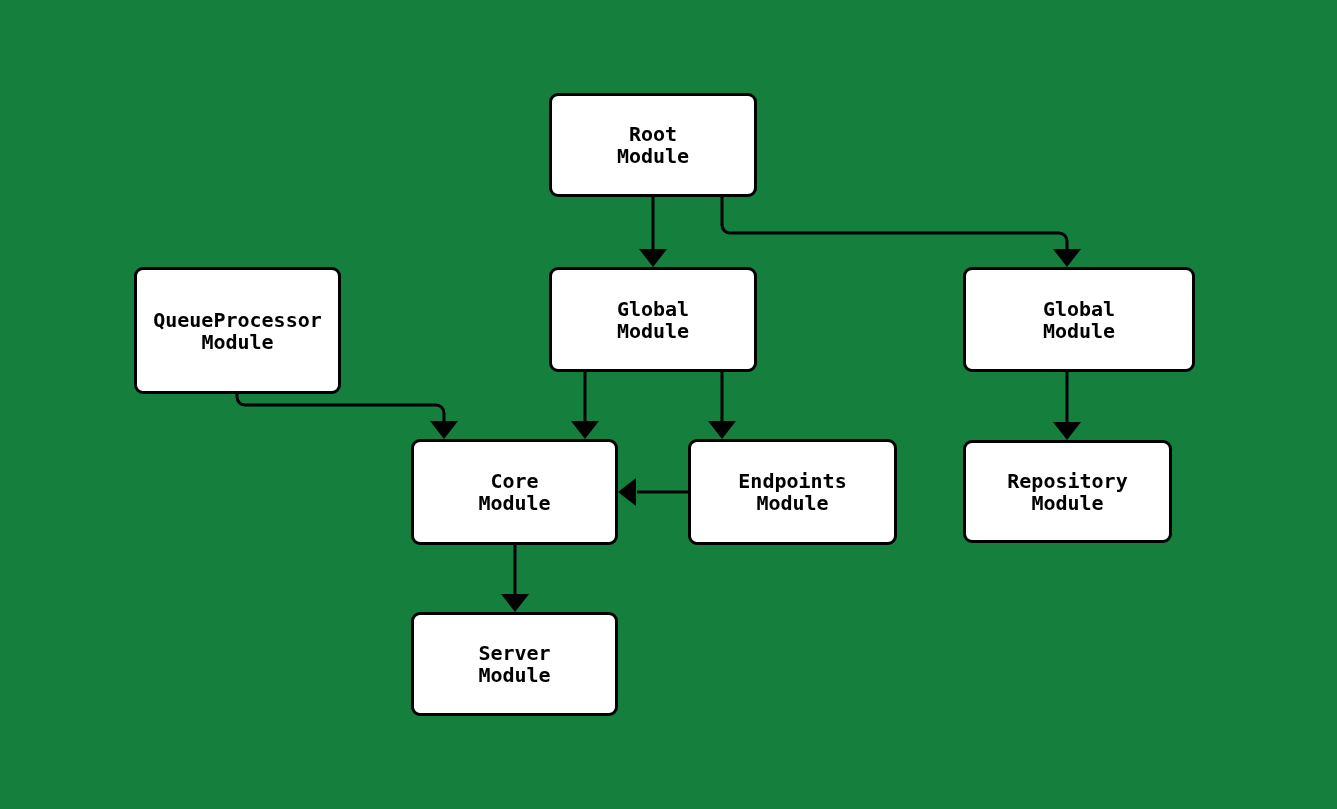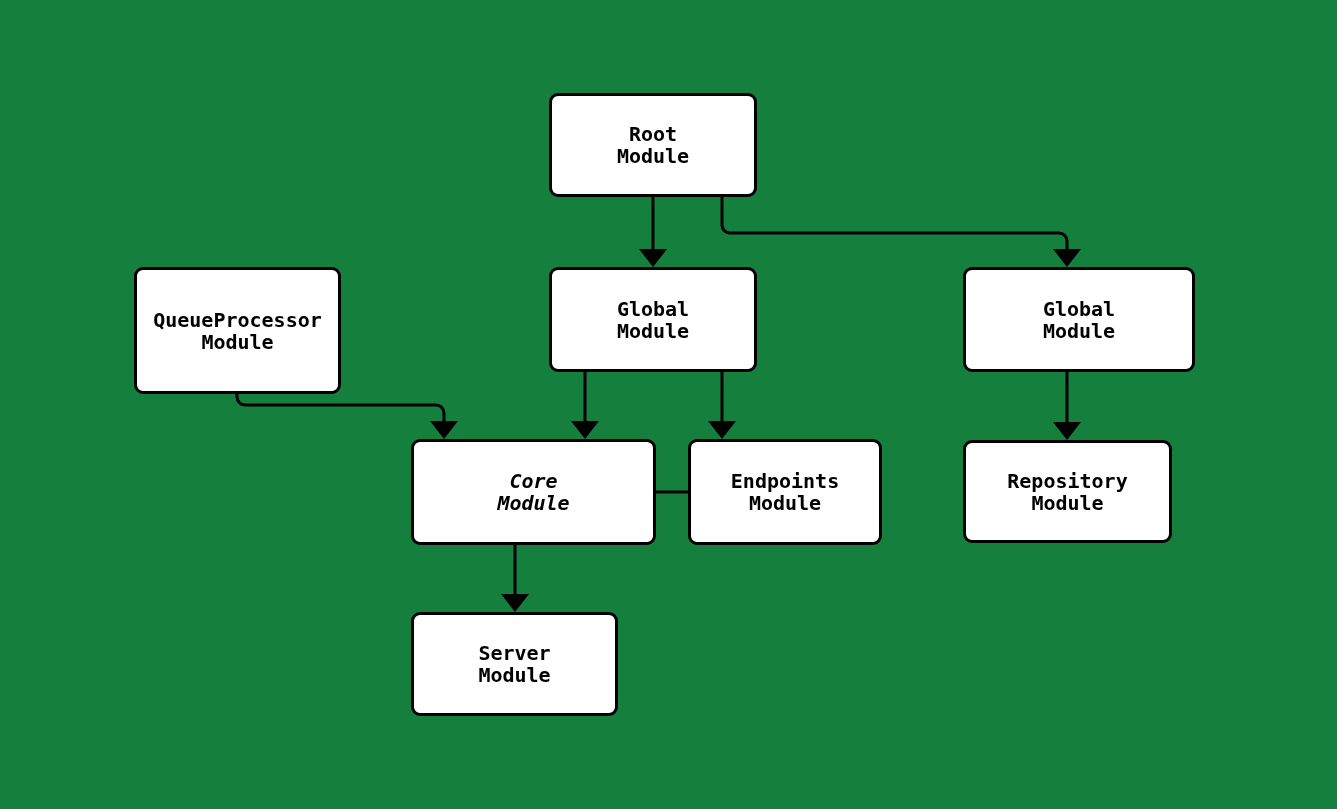--- a/index.html
+++ b/index.html
@@ -47,22 +47,22 @@
     font-size: 20px;
     line-height: 22px;
     white-space: nowrap;
   }
   .node span { display: block; }
   
   .node-root          { left: 549px; top:  93px; width: 208px; height: 104px; }
   .node-queueprocessor{ left: 134px; top: 267px; width: 207px; height: 127px; }
   .node-server        { left: 549px; top: 267px; width: 208px; height: 105px; }
   .node-global        { left: 963px; top: 267px; width: 232px; height: 105px; }
-  .node-core          { left: 411px; top: 439px; width: 245px; height: 106px; font-style: italic; }
-  .node-endpoints     { left: 688px; top: 439px; width: 194px; height: 106px; }
+  .node-core          { left: 411px; top: 439px; width: 207px; height: 106px; }
+  .node-endpoints     { left: 688px; top: 439px; width: 209px; height: 106px; }
   .node-repository    { left: 963px; top: 440px; width: 209px; height: 103px; }
   .node-queue         { left: 411px; top: 612px; width: 207px; height: 104px; }
 </style>
 </head>
 <body>
 
 <div class="canvas">
 
   <svg class="edges-layer" viewBox="0 0 1337 809" xmlns="http://www.w3.org/2000/svg">
 

